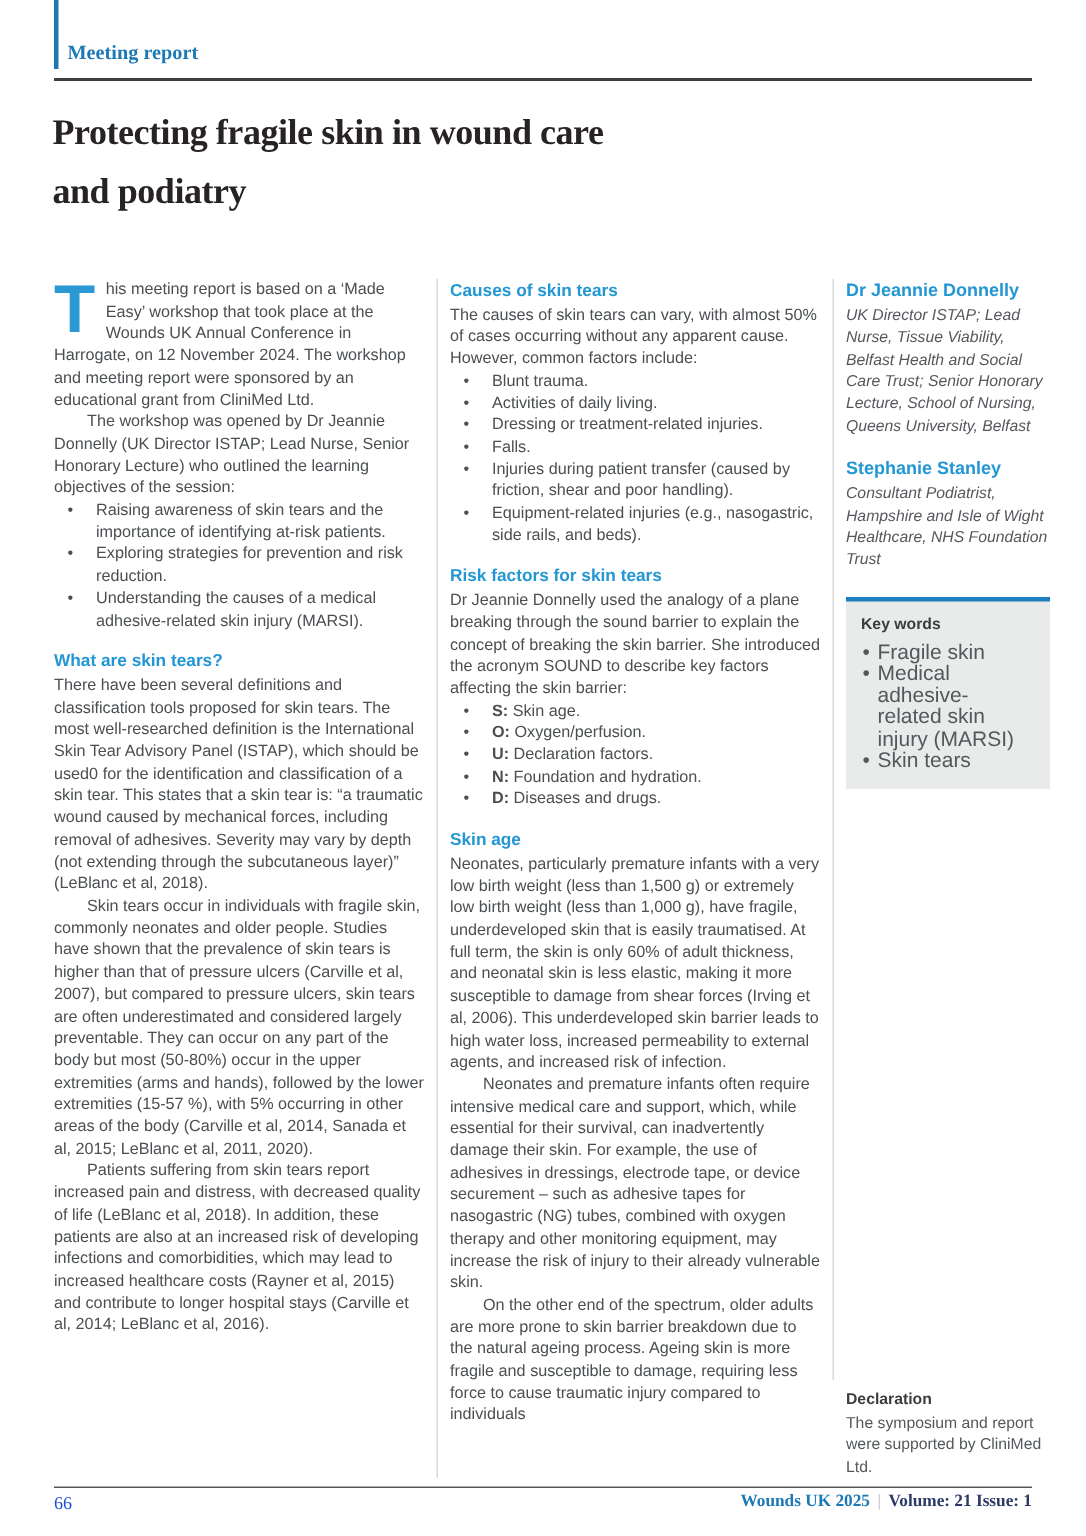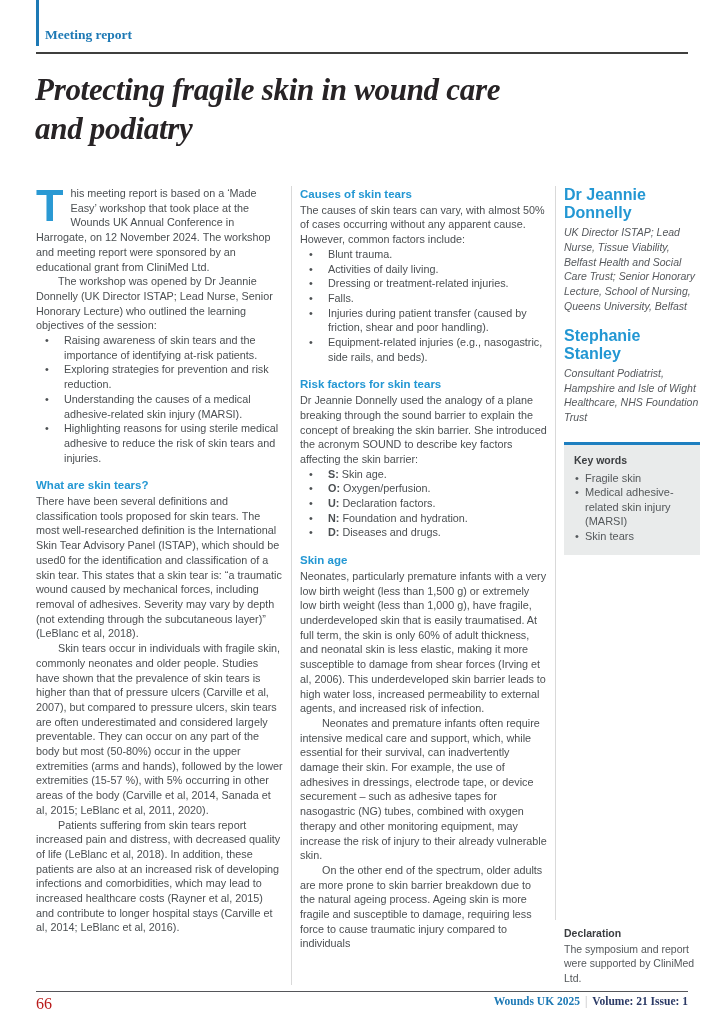--- a/index.html
+++ b/index.html
@@ -5,56 +5,56 @@
   html,body{margin:0;padding:0;background:#ffffff;}
   .page{position:relative;width:724px;height:1024px;background:#ffffff;overflow:hidden;
         font-family:"Liberation Sans",sans-serif;color:#4b4f52;}
 
   
   .accent-bar{position:absolute;left:36px;top:0;width:3px;height:46px;background:#1d79b5;}
   .section-label{position:absolute;left:45px;top:27px;font-family:"Liberation Serif",serif;
         font-weight:700;font-size:13.5px;color:#1d79b5;}
   .header-rule{position:absolute;left:36px;top:52px;width:652px;height:2px;background:#3f3f3e;}
   .title{position:absolute;left:35px;top:70px;margin:0;font-family:"Liberation Serif",serif;
-        font-weight:700;font-size:31px;line-height:39px;color:#272325;letter-spacing:-0.3px;font-style:italic;}
+        font-weight:700;font-size:24px;line-height:39px;color:#272325;letter-spacing:-0.3px;}
 
   
   .content{position:absolute;left:36px;top:186px;width:664px;height:799px;display:flex;}
   .col{width:247px;overflow:hidden;font-size:10.8px;line-height:14.7px;}
   .vdivider{width:1px;background:#d9d9d9;margin:0 8px;}
   .vdivider.short{height:734px;align-self:flex-start;}
   .sidebar{flex:1;display:flex;flex-direction:column;overflow:hidden;}
 
   .body-p{margin:0;}
   .indent{text-indent:22px;}
   .dropcap{float:left;font-weight:700;font-size:45px;line-height:35px;color:#2a99d3;
         margin:2px 7px 1px 0;}
   .col-heading{margin:13px 0 1px;font-size:11.5px;font-weight:700;color:#2397d3;}
   .col-heading.first{margin-top:1px;}
   .bullets{margin:0;}
   .bullet{position:relative;padding-left:28px;}
   .bullet::before{content:"\2022";position:absolute;left:9px;color:#4b4f52;}
   .bullet b{font-weight:700;}
 
   
-  .author-name{font-size:16px;font-weight:700;color:#2397d3;margin-bottom:3px;}
+  .author-name{font-size:12px;font-weight:700;color:#2397d3;margin-bottom:3px;}
   .author-affil{font-size:10.5px;font-style:italic;line-height:14.8px;color:#55585c;}
   .author + .author{margin-top:13px;}
   .keywords{margin-top:17px;background:#e9ebeb;border-top:3px solid #1e7fc0;padding:9px 20px 12px 10px;}
   .kw-heading{font-weight:700;font-size:10.5px;color:#3a3d40;margin-bottom:5px;}
-  .kw-item{position:relative;font-size:11px;line-height:14.5px;color:#54585b;padding-left:11px;}
+  .kw-item{position:relative;font-size:14px;line-height:14.5px;color:#54585b;padding-left:11px;}
   .kw-item::before{content:"\2022";position:absolute;left:1px;}
   .declaration{margin-top:auto;}
   .decl-heading{font-weight:700;font-size:10.5px;color:#3a3d40;margin-bottom:3px;}
   .decl-text{font-size:10.5px;line-height:14.5px;color:#54585b;}
 
   
   .footer-rule{position:absolute;left:36px;top:991px;width:652px;height:1px;background:#55565a;}
   .page-number{position:absolute;left:36px;top:995px;font-family:"Liberation Serif",serif;
-        font-size:16px;color:#b91c1c;}
+        font-size:12px;color:#1d4ed8;}
   .footer-right{position:absolute;right:36px;top:995px;font-family:"Liberation Serif",serif;
         font-size:11.5px;font-weight:700;}
   .fj{color:#1d79b5;}
   .fd{color:#b9babc;font-weight:400;padding:0 5px;}
   .fi{color:#2b3a66;}
 </style>
 </head>
 <body>
 
 <div class="page">
@@ -70,21 +70,20 @@
 
   <div class="content">
 
     <div class="col">
       <p class="body-p"><span class="dropcap">T</span><span>his meeting report is based on a ‘Made Easy’ workshop that took place at the Wounds UK Annual Conference in Harrogate, on 12 November 2024. The workshop and meeting report were sponsored by an educational grant from CliniMed Ltd.</span></p>
       <p class="body-p indent">The workshop was opened by Dr Jeannie Donnelly (UK Director ISTAP; Lead Nurse, Senior Honorary Lecture) who outlined the learning objectives of the session:</p>
       <div class="bullets">
         <div class="bullet">Raising awareness of skin tears and the importance of identifying at-risk patients.</div>
         <div class="bullet">Exploring strategies for prevention and risk reduction.</div>
         <div class="bullet">Understanding the causes of a medical adhesive-related skin injury (MARSI).</div>
-        <div class="bullet">Highlighting reasons for using sterile medical adhesive to reduce the risk of skin tears and injuries.</div>
       </div>
       <h2 class="col-heading">What are skin tears?</h2>
       <p class="body-p">There have been several definitions and classification tools proposed for skin tears. The most well-researched definition is the International Skin Tear Advisory Panel (ISTAP), which should be used0 for the identification and classification of a skin tear. This states that a skin tear is: “a traumatic wound caused by mechanical forces, including removal of adhesives. Severity may vary by depth (not extending through the subcutaneous layer)” (LeBlanc et al, 2018).</p>
       <p class="body-p indent">Skin tears occur in individuals with fragile skin, commonly neonates and older people. Studies have shown that the prevalence of skin tears is higher than that of pressure ulcers (Carville et al, 2007), but compared to pressure ulcers, skin tears are often underestimated and considered largely preventable. They can occur on any part of the body but most (50-80%) occur in the upper extremities (arms and hands), followed by the lower extremities (15-57 %), with 5% occurring in other areas of the body (Carville et al, 2014, Sanada et al, 2015; LeBlanc et al, 2011, 2020).</p>
       <p class="body-p indent">Patients suffering from skin tears report increased pain and distress, with decreased quality of life (LeBlanc et al, 2018). In addition, these patients are also at an increased risk of developing infections and comorbidities, which may lead to increased healthcare costs (Rayner et al, 2015) and contribute to longer hospital stays (Carville et al, 2014; LeBlanc et al, 2016).</p>
     </div>
 
     <div class="vdivider"></div>
 
     <div class="col">

